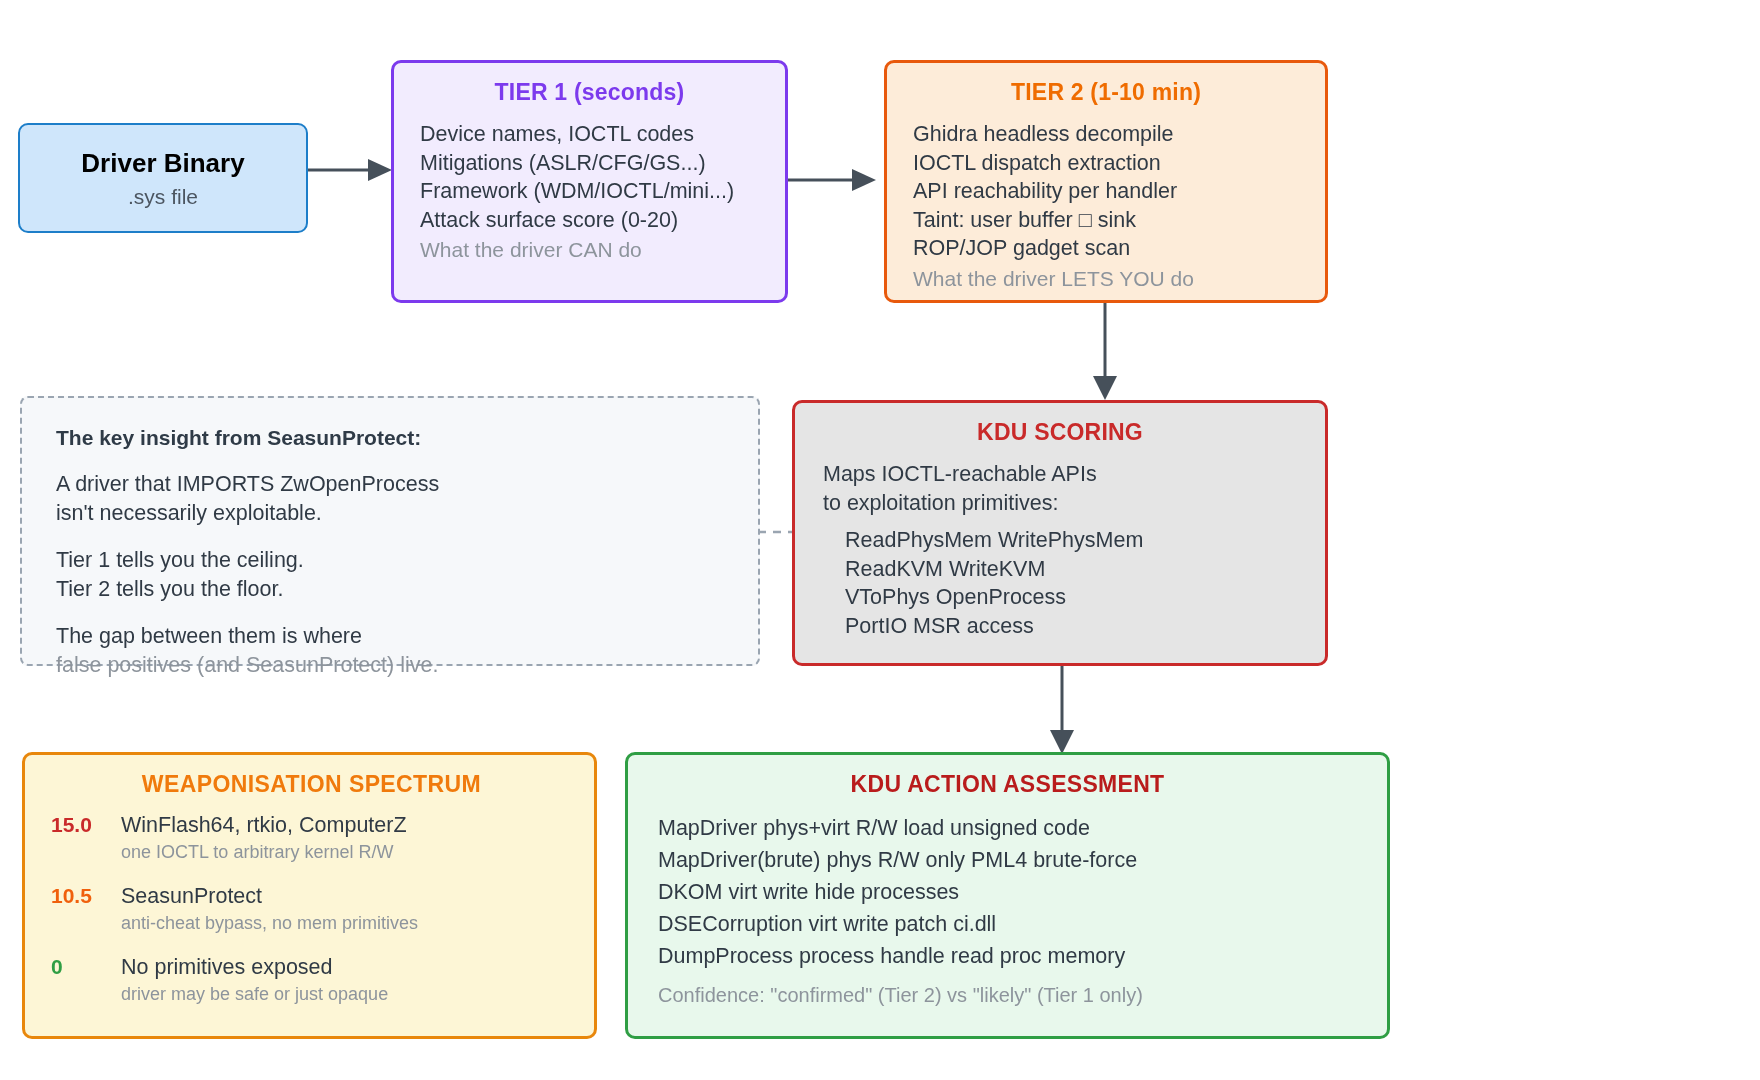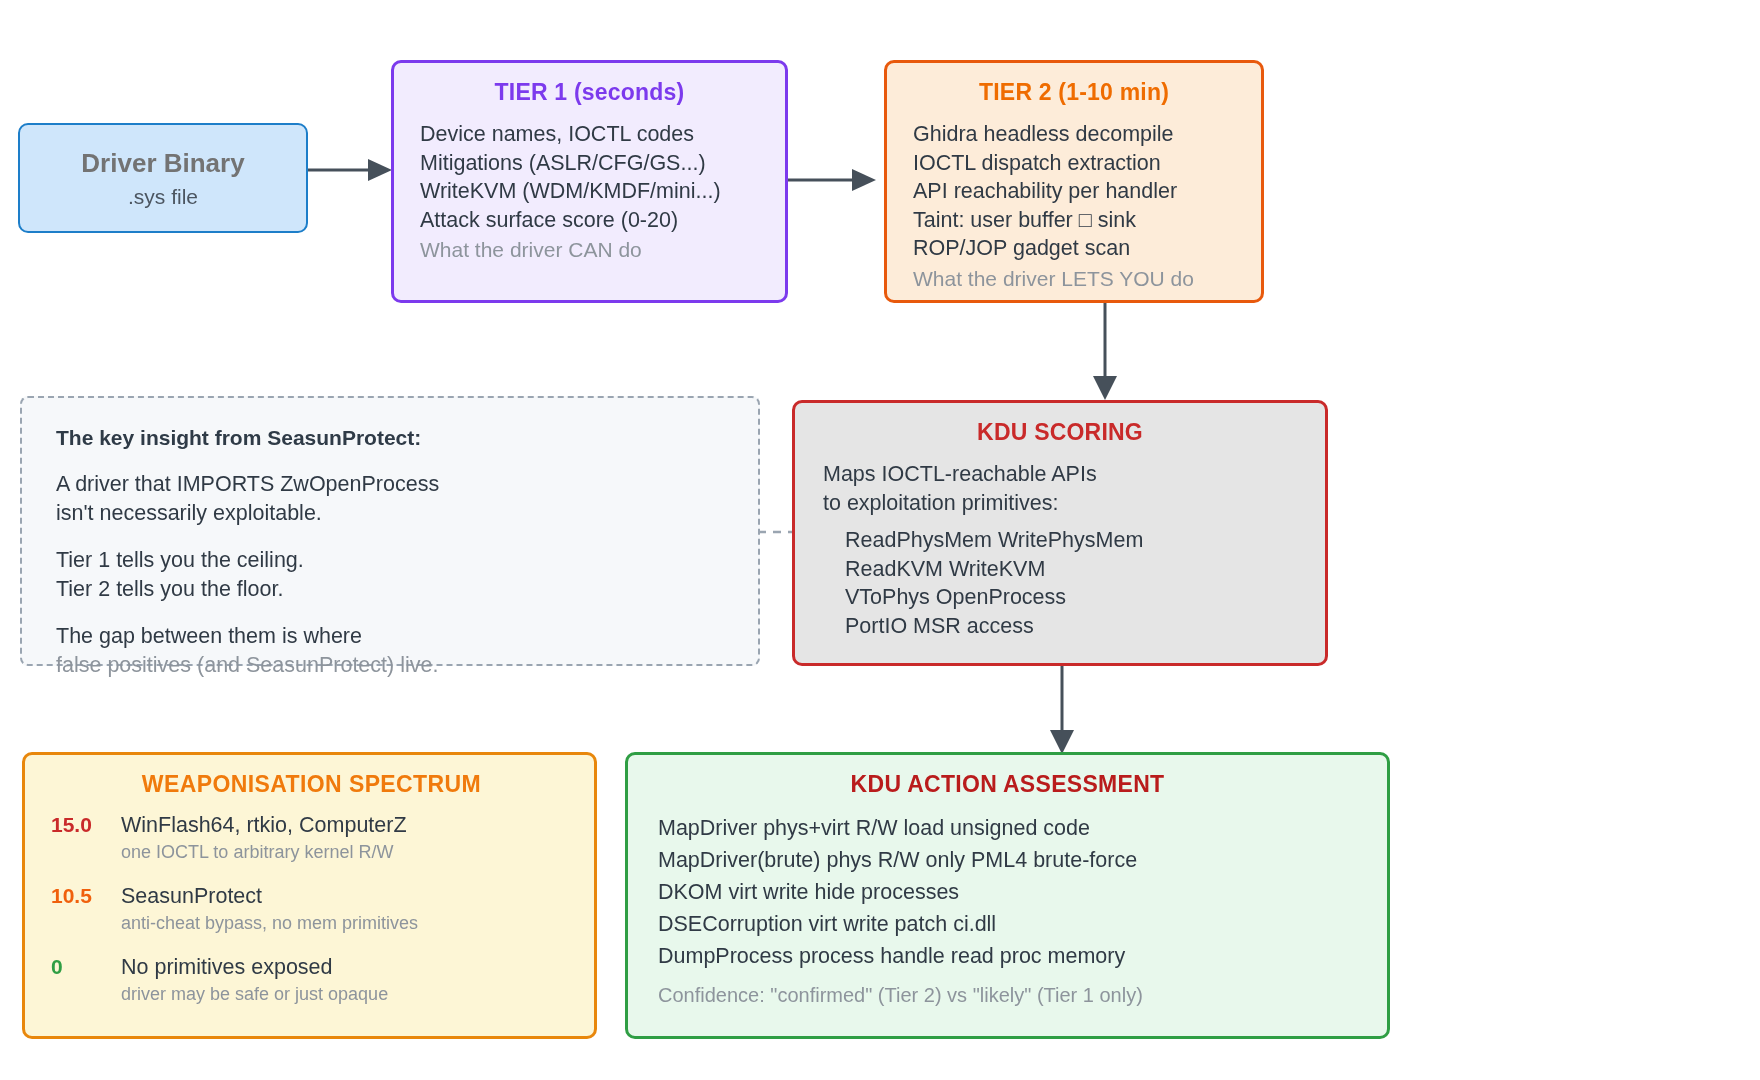--- a/index.html
+++ b/index.html
@@ -20,35 +20,35 @@
   .lines{display:block;}
   .line{white-space:pre;}
   .muted{color:#8d949c;}
 
   
   #driver-binary{
     left:18px;top:123px;width:290px;height:110px;
     background:#cfe6fb;border:2.5px solid #1d7ec9;
     display:flex;flex-direction:column;align-items:center;justify-content:center;
   }
-  #driver-binary .t{font-size:26px;font-weight:bold;color:#737373;line-height:1.25;}
+  #driver-binary .t{font-size:26px;font-weight:bold;color:#000000;line-height:1.25;}
   #driver-binary .s{font-size:21px;color:#4b5560;margin-top:6px;}
 
   
   #tier1{
     left:391px;top:60px;width:397px;height:243px;
     background:#f2ecfe;border:3px solid #7c3aed;
     padding:16px 26px 10px 26px;
   }
   #tier1 .box-title{color:#7c3aed;font-size:23px;}
   #tier1 .line{font-size:21.5px;line-height:28.5px;}
 
   
   #tier2{
-    left:884px;top:60px;width:380px;height:243px;
+    left:884px;top:60px;width:444px;height:243px;
     background:#fdecd9;border:3px solid #e8590c;
     padding:16px 26px 10px 26px;
   }
   #tier2 .box-title{color:#ef6c00;font-size:23px;}
   #tier2 .line{font-size:21.5px;line-height:28.5px;}
 
   
   #key-insight{
     left:20px;top:396px;width:740px;height:270px;
     background:#f6f8fa;border:2px dashed #9aa5b1;border-radius:8px;
@@ -128,21 +128,21 @@
   <div class="box" id="driver-binary">
     <div class="t">Driver Binary</div>
     <div class="s">.sys file</div>
   </div>
 
   <div class="box" id="tier1">
     <div class="box-title">TIER 1 (seconds)</div>
     <div class="lines">
         <div class="line">Device names, IOCTL codes</div>
         <div class="line">Mitigations (ASLR/CFG/GS...)</div>
-        <div class="line">WriteKVM (WDM/KMDF/mini...)</div>
+        <div class="line">Framework (WDM/IOCTL/mini...)</div>
         <div class="line">Attack surface score (0-20)</div>
       </div>
     <div class="line muted" style="font-size:21px;line-height:31px;">What the driver CAN do</div>
   </div>
 
   <div class="box" id="tier2">
     <div class="box-title">TIER 2 (1-10 min)</div>
     <div class="lines">
         <div class="line">Ghidra headless decompile</div>
         <div class="line">IOCTL dispatch extraction</div>

